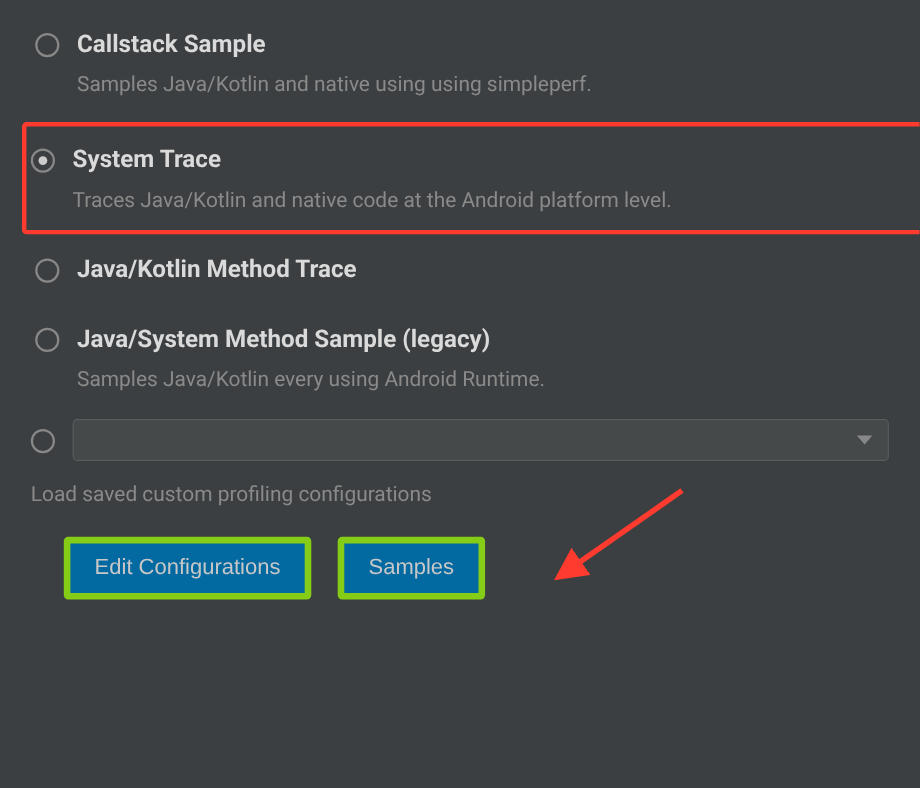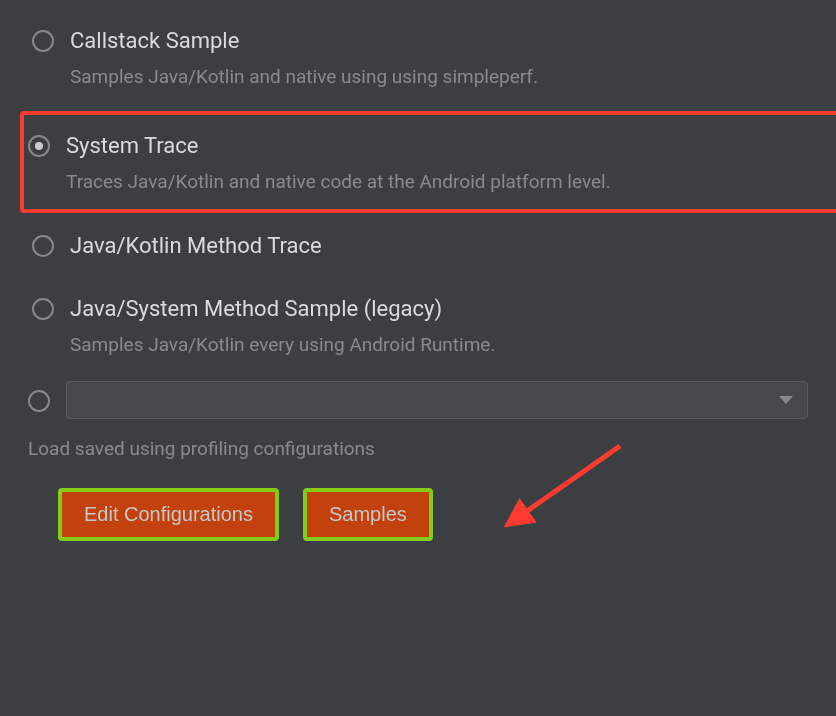--- a/index.html
+++ b/index.html
@@ -50,21 +50,21 @@
       height: 8px;
       border-radius: 50%;
       background: #ccc;
     }
     .option-content {
       flex: 1;
     }
     .option-title {
       color: #dadada;
       font-size: 22px;
-      font-weight: 400;
+      font-weight: 700;
       margin-bottom: 10px;
     }
     .option-desc {
       color: #8a8a8a;
       font-size: 19px;
       line-height: 1.45;
     }
     .dropdown-row {
       display: flex;
       align-items: center;
@@ -97,22 +97,22 @@
       margin-top: 8px;
       margin-bottom: 28px;
     }
     .button-row {
       display: flex;
       gap: 24px;
       margin-left: 30px;
       position: relative;
     }
     .btn {
-      background: #c2410c;
-      border: 4px solid #84cc16;
+      background: #0369a1;
+      border: 6px solid #84cc16;
       border-radius: 4px;
       color: #c8c8c8;
       font-size: 20px;
       padding: 11px 22px;
       cursor: pointer;
     }
     .arrow-annotation {
       position: absolute;
       left: 442px;
       top: -52px;
@@ -151,21 +151,21 @@
     <div class="option-title">Java/System Method Sample (legacy)</div>
     <div class="option-desc">Samples Java/Kotlin every using Android Runtime.</div>
   </div>
 </div>
 
 <div class="dropdown-row">
   <div class="radio"></div>
   <div class="dropdown"></div>
 </div>
 
-<div class="hint-text">Load saved using profiling configurations</div>
+<div class="hint-text">Load saved custom profiling configurations</div>
 
 <div class="button-row">
   <button class="btn">Edit Configurations</button>
   <button class="btn">Samples</button>
   <svg class="arrow-annotation" width="140" height="110" viewBox="0 0 140 110">
     <defs>
       <marker id="arrowhead" markerWidth="10" markerHeight="10" refX="2" refY="3" orient="auto">
         <polygon points="0 0, 6 3, 0 6" fill="#ff3b30"></polygon>
       </marker>
     </defs>

